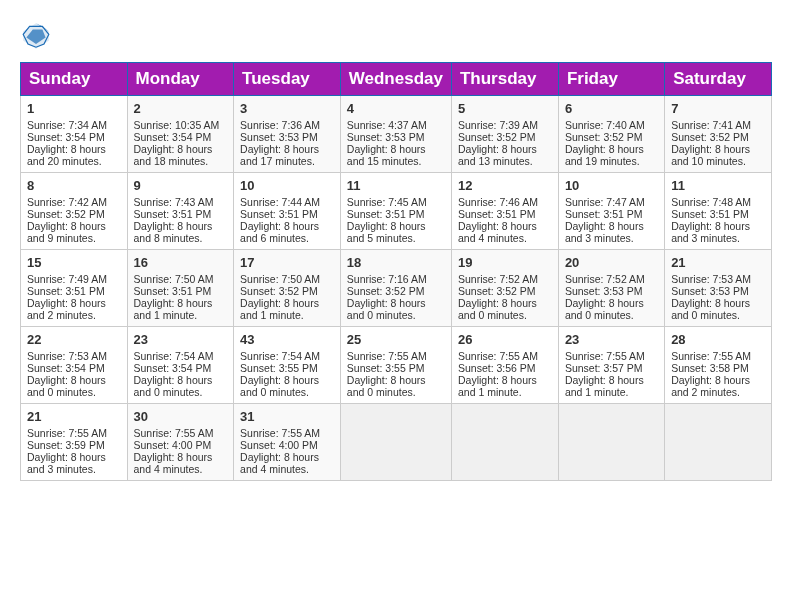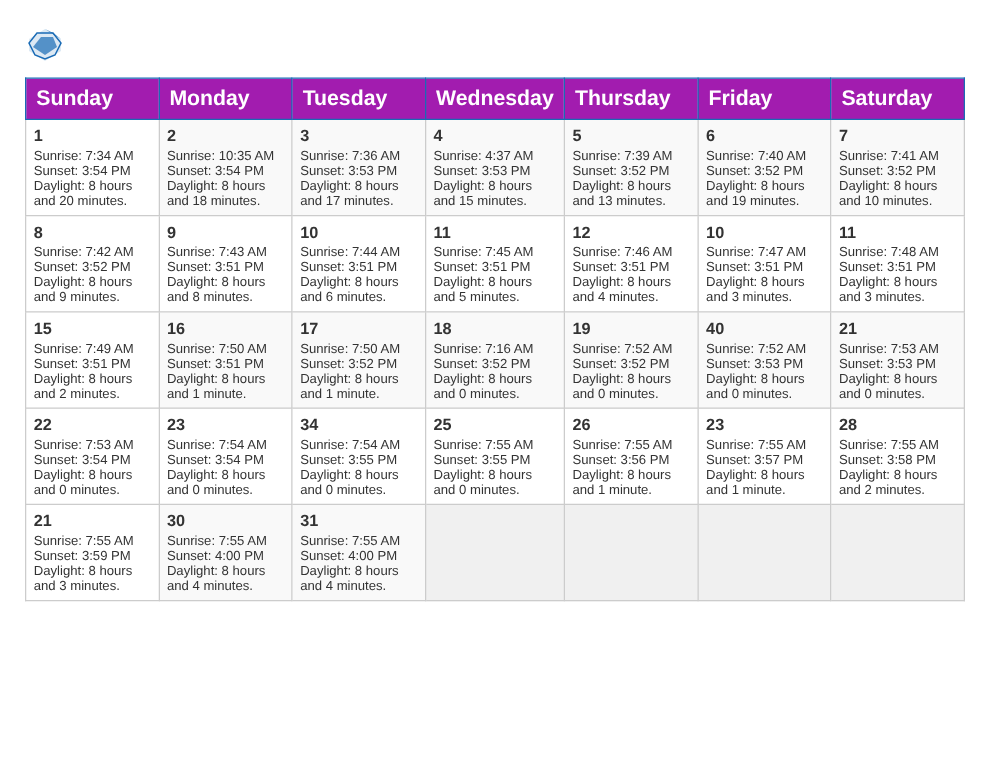--- a/index.html
+++ b/index.html
@@ -137,27 +137,27 @@
         <td><span class="day-num">12</span><span>Sunrise: 7:46 AM</span><br><span>Sunset: 3:51 PM</span><br><span>Daylight: 8 hours and 4 minutes.</span></td>
         <td><span class="day-num">10</span><span>Sunrise: 7:47 AM</span><br><span>Sunset: 3:51 PM</span><br><span>Daylight: 8 hours and 3 minutes.</span></td>
         <td><span class="day-num">11</span><span>Sunrise: 7:48 AM</span><br><span>Sunset: 3:51 PM</span><br><span>Daylight: 8 hours and 3 minutes.</span></td>
       </tr>
       <tr>
         <td><span class="day-num">15</span><span>Sunrise: 7:49 AM</span><br><span>Sunset: 3:51 PM</span><br><span>Daylight: 8 hours and 2 minutes.</span></td>
         <td><span class="day-num">16</span><span>Sunrise: 7:50 AM</span><br><span>Sunset: 3:51 PM</span><br><span>Daylight: 8 hours and 1 minute.</span></td>
         <td><span class="day-num">17</span><span>Sunrise: 7:50 AM</span><br><span>Sunset: 3:52 PM</span><br><span>Daylight: 8 hours and 1 minute.</span></td>
         <td><span class="day-num">18</span><span>Sunrise: 7:16 AM</span><br><span>Sunset: 3:52 PM</span><br><span>Daylight: 8 hours and 0 minutes.</span></td>
         <td><span class="day-num">19</span><span>Sunrise: 7:52 AM</span><br><span>Sunset: 3:52 PM</span><br><span>Daylight: 8 hours and 0 minutes.</span></td>
-        <td><span class="day-num">40</span><span>Sunrise: 7:52 AM</span><br><span>Sunset: 3:53 PM</span><br><span>Daylight: 8 hours and 0 minutes.</span></td>
+        <td><span class="day-num">20</span><span>Sunrise: 7:52 AM</span><br><span>Sunset: 3:53 PM</span><br><span>Daylight: 8 hours and 0 minutes.</span></td>
         <td><span class="day-num">21</span><span>Sunrise: 7:53 AM</span><br><span>Sunset: 3:53 PM</span><br><span>Daylight: 8 hours and 0 minutes.</span></td>
       </tr>
       <tr>
         <td><span class="day-num">22</span><span>Sunrise: 7:53 AM</span><br><span>Sunset: 3:54 PM</span><br><span>Daylight: 8 hours and 0 minutes.</span></td>
         <td><span class="day-num">23</span><span>Sunrise: 7:54 AM</span><br><span>Sunset: 3:54 PM</span><br><span>Daylight: 8 hours and 0 minutes.</span></td>
-        <td><span class="day-num">34</span><span>Sunrise: 7:54 AM</span><br><span>Sunset: 3:55 PM</span><br><span>Daylight: 8 hours and 0 minutes.</span></td>
+        <td><span class="day-num">43</span><span>Sunrise: 7:54 AM</span><br><span>Sunset: 3:55 PM</span><br><span>Daylight: 8 hours and 0 minutes.</span></td>
         <td><span class="day-num">25</span><span>Sunrise: 7:55 AM</span><br><span>Sunset: 3:55 PM</span><br><span>Daylight: 8 hours and 0 minutes.</span></td>
         <td><span class="day-num">26</span><span>Sunrise: 7:55 AM</span><br><span>Sunset: 3:56 PM</span><br><span>Daylight: 8 hours and 1 minute.</span></td>
         <td><span class="day-num">23</span><span>Sunrise: 7:55 AM</span><br><span>Sunset: 3:57 PM</span><br><span>Daylight: 8 hours and 1 minute.</span></td>
         <td><span class="day-num">28</span><span>Sunrise: 7:55 AM</span><br><span>Sunset: 3:58 PM</span><br><span>Daylight: 8 hours and 2 minutes.</span></td>
       </tr>
       <tr>
         <td><span class="day-num">21</span><span>Sunrise: 7:55 AM</span><br><span>Sunset: 3:59 PM</span><br><span>Daylight: 8 hours and 3 minutes.</span></td>
         <td><span class="day-num">30</span><span>Sunrise: 7:55 AM</span><br><span>Sunset: 4:00 PM</span><br><span>Daylight: 8 hours and 4 minutes.</span></td>
         <td><span class="day-num">31</span><span>Sunrise: 7:55 AM</span><br><span>Sunset: 4:00 PM</span><br><span>Daylight: 8 hours and 4 minutes.</span></td>
         <td class="cell-empty"></td>

